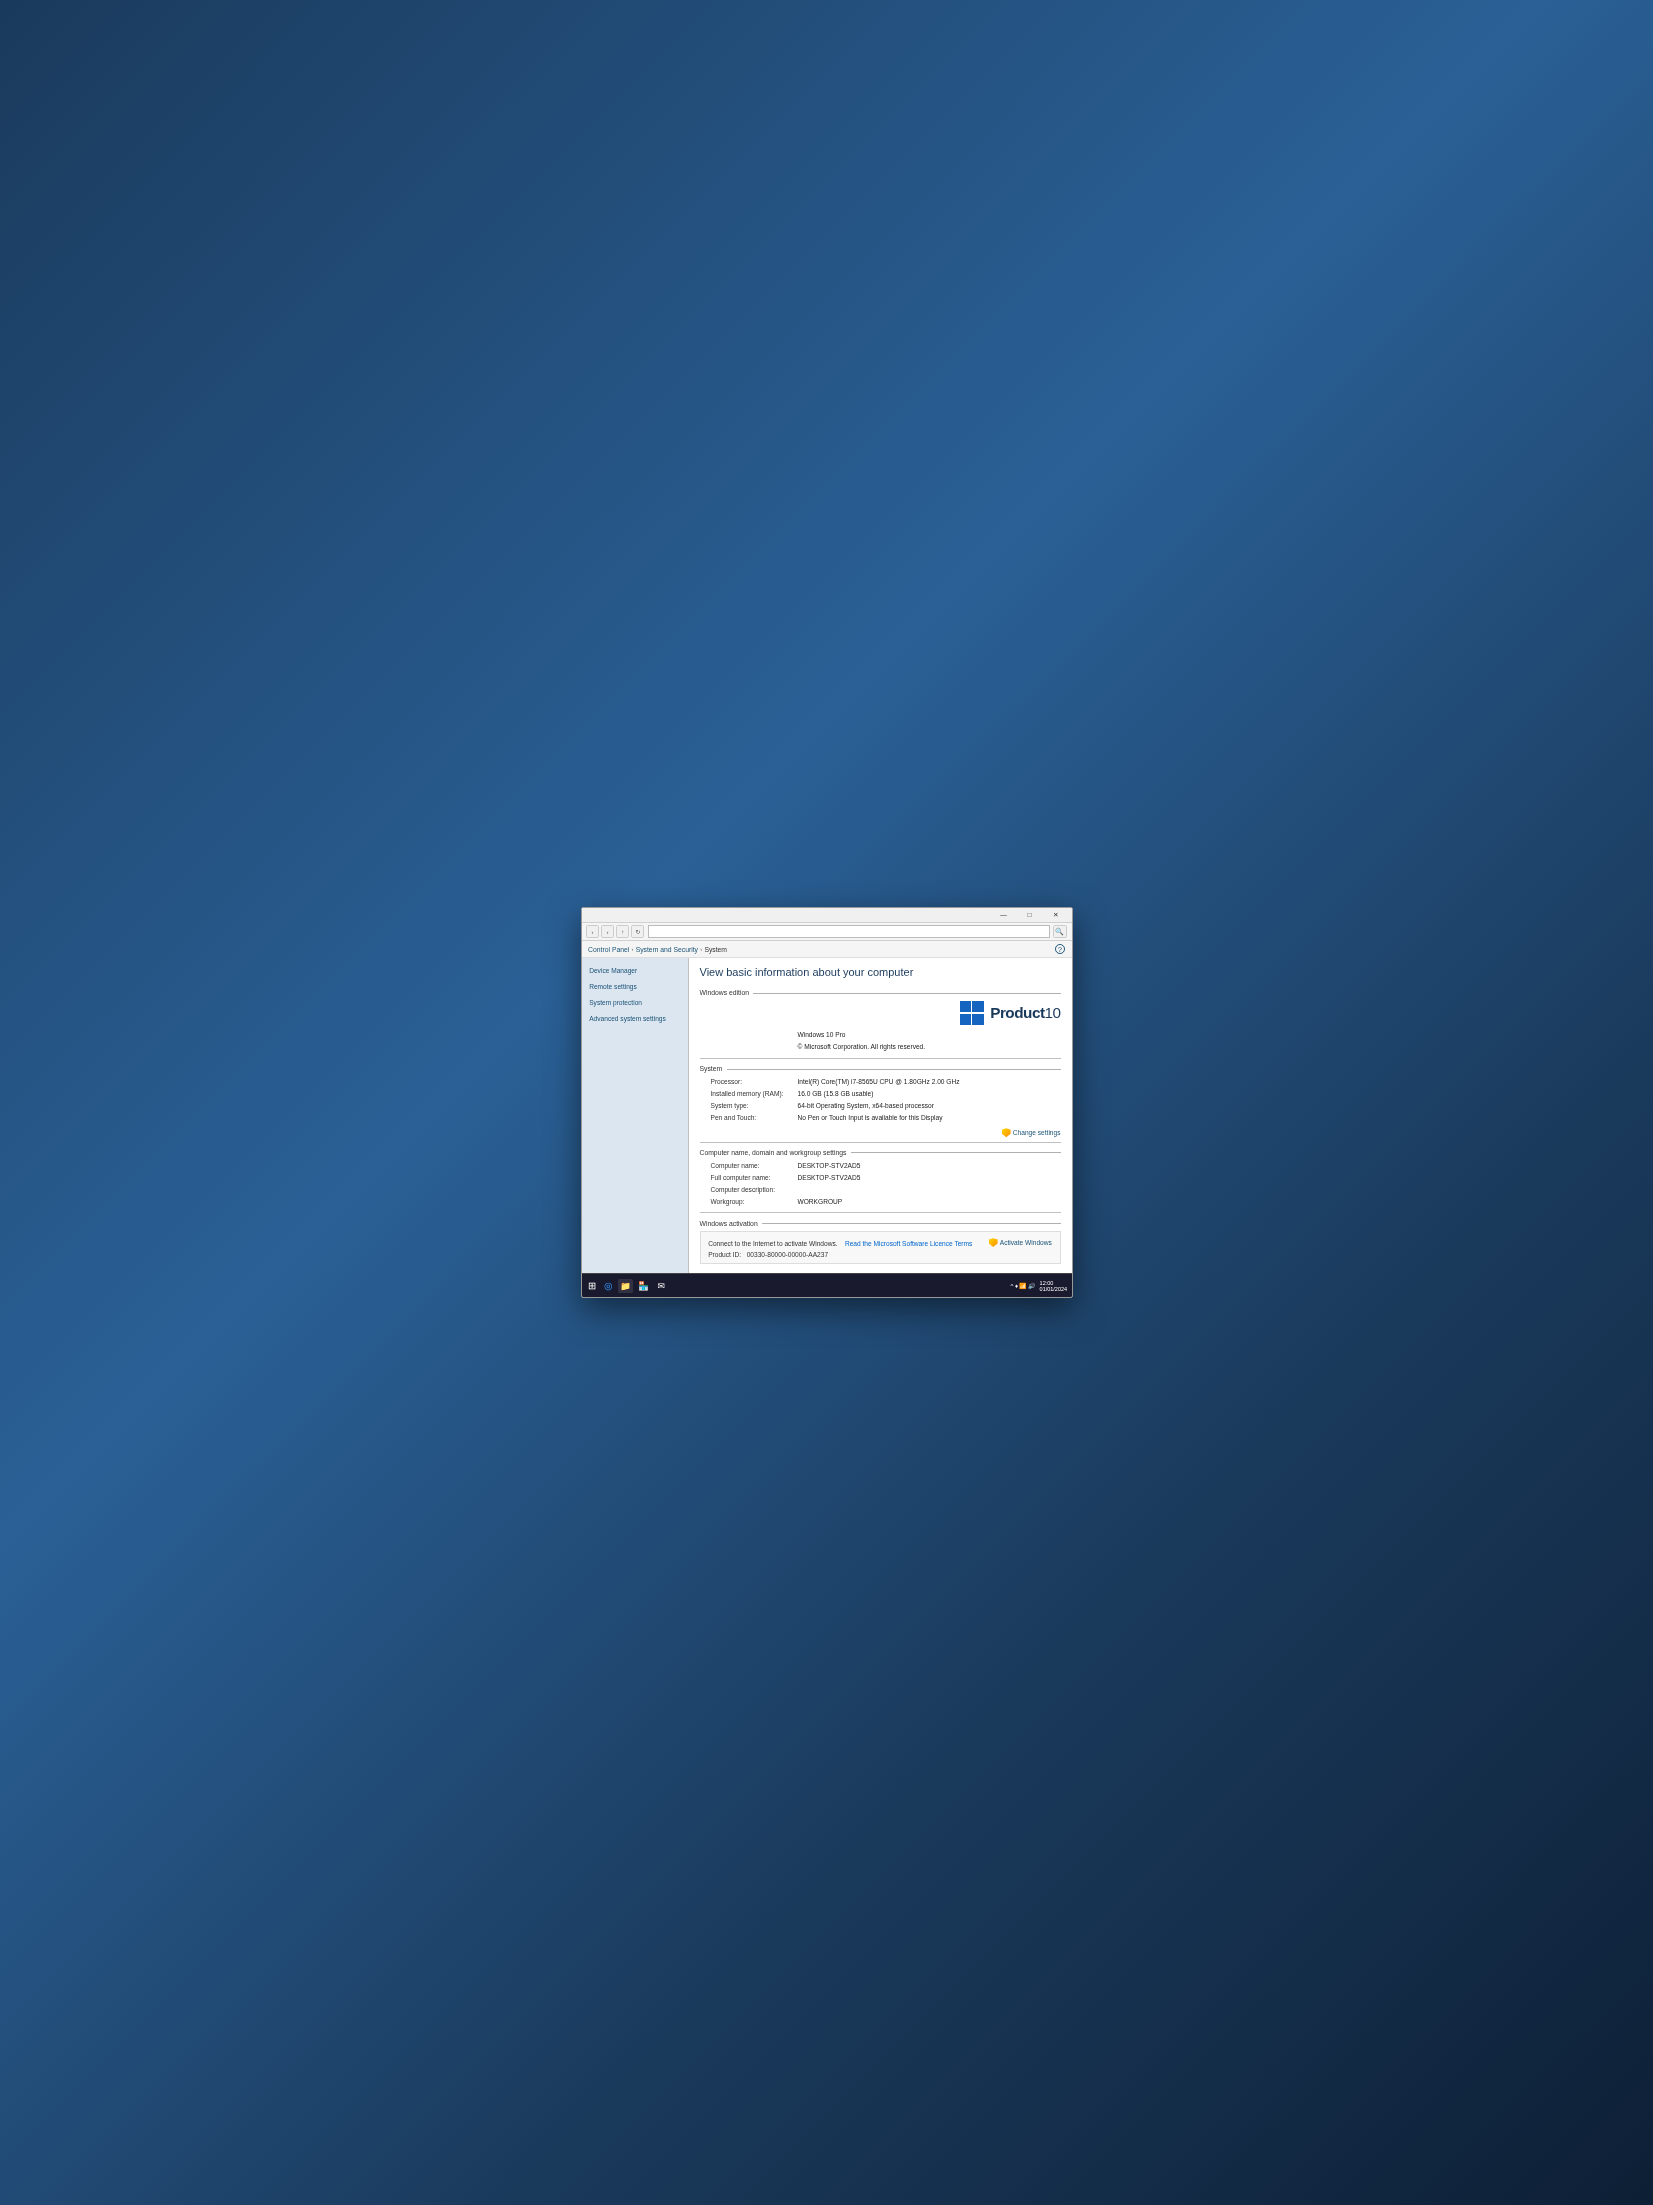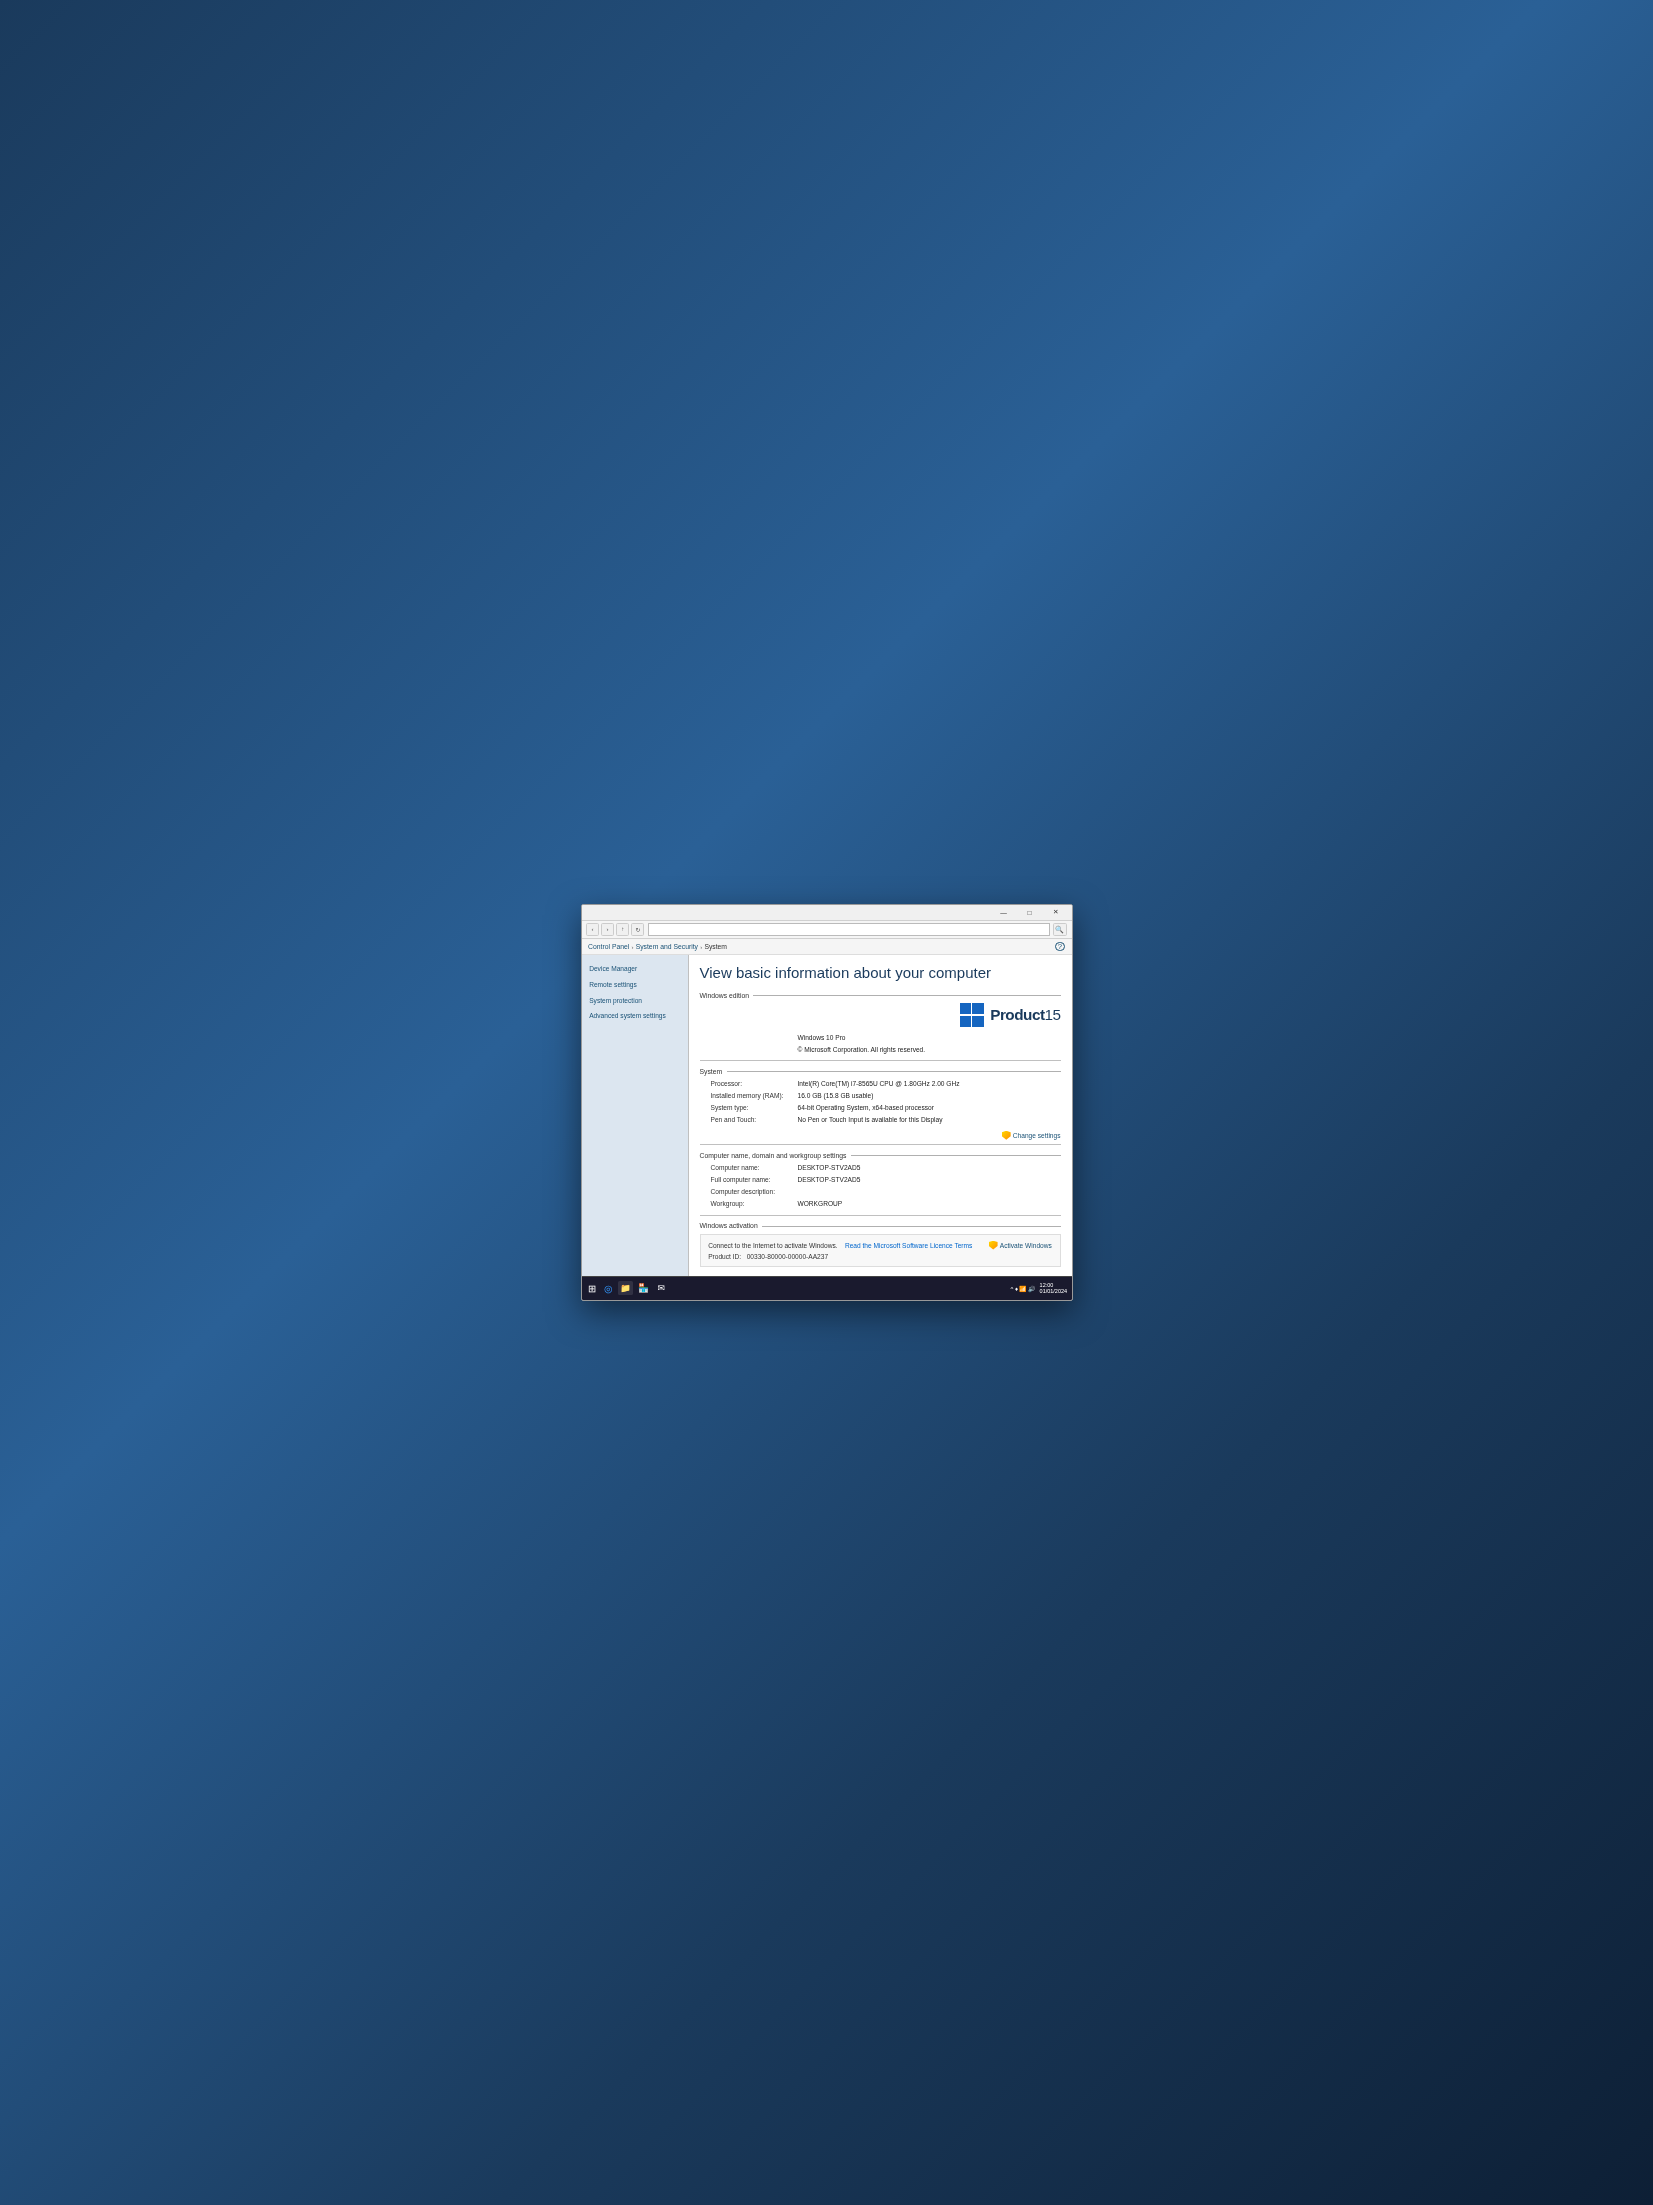--- a/index.html
+++ b/index.html
@@ -161,21 +161,21 @@
 
     
     .main-panel {
       flex: 1;
       padding: 8.8px 11px;
       overflow-y: auto;
       background: white;
     }
 
     .page-title {
-      font-size: 15px;
+      font-size: 11px;
       font-weight: 300;
       color: #1a3a5c;
       margin-bottom: 0;
       padding-bottom: 4.4px;
     }
 
     
     .section-header {
       display: flex;
       align-items: center;
@@ -357,21 +357,21 @@
 
       <div class="win-logo-section">
         <div class="win-logo-container">
           <div class="win-logo-grid">
             <div class="win-logo-quad"></div>
             <div class="win-logo-quad"></div>
             <div class="win-logo-quad"></div>
             <div class="win-logo-quad"></div>
           </div>
           <div class="win-logo-text">
-            <span>Product</span><span style="font-weight:200;">15</span>
+            <span>Product</span><span style="font-weight:200;">10</span>
           </div>
         </div>
       </div>
 
       <div class="info-section">
         <div class="info-row">
           <span class="info-label"></span>
           <span class="info-value">Windows 10 Pro</span>
         </div>
         <div class="info-row">

